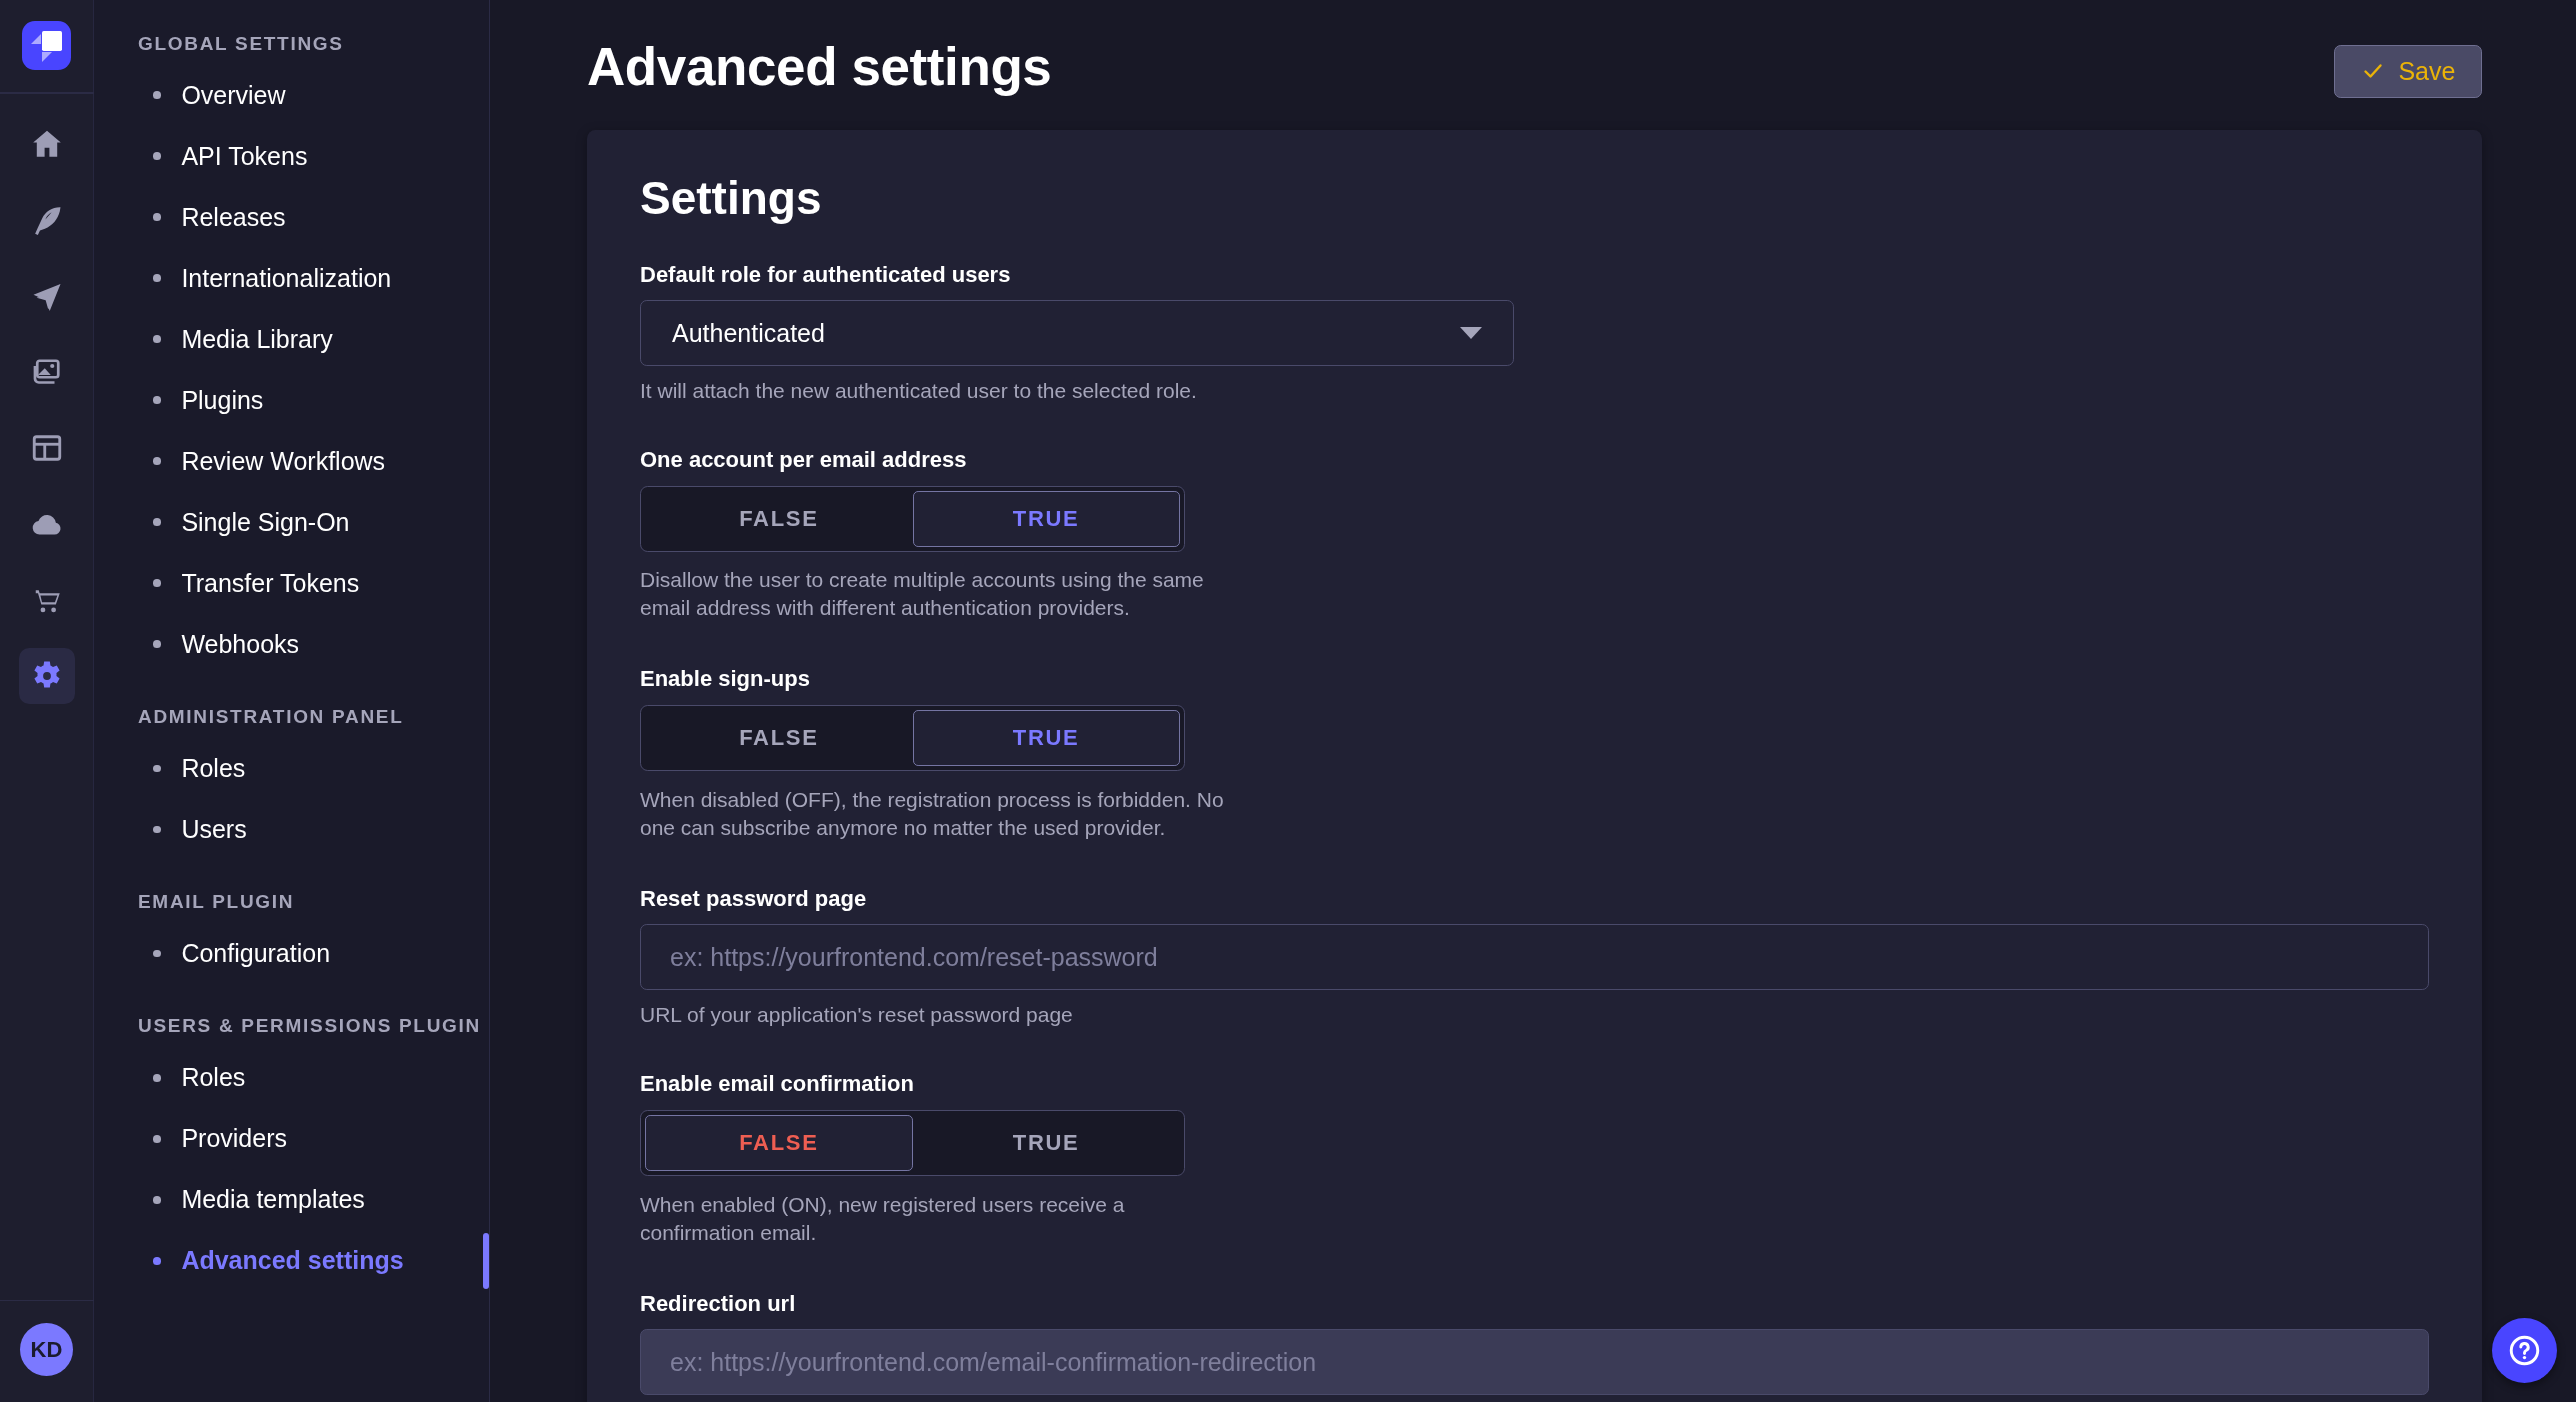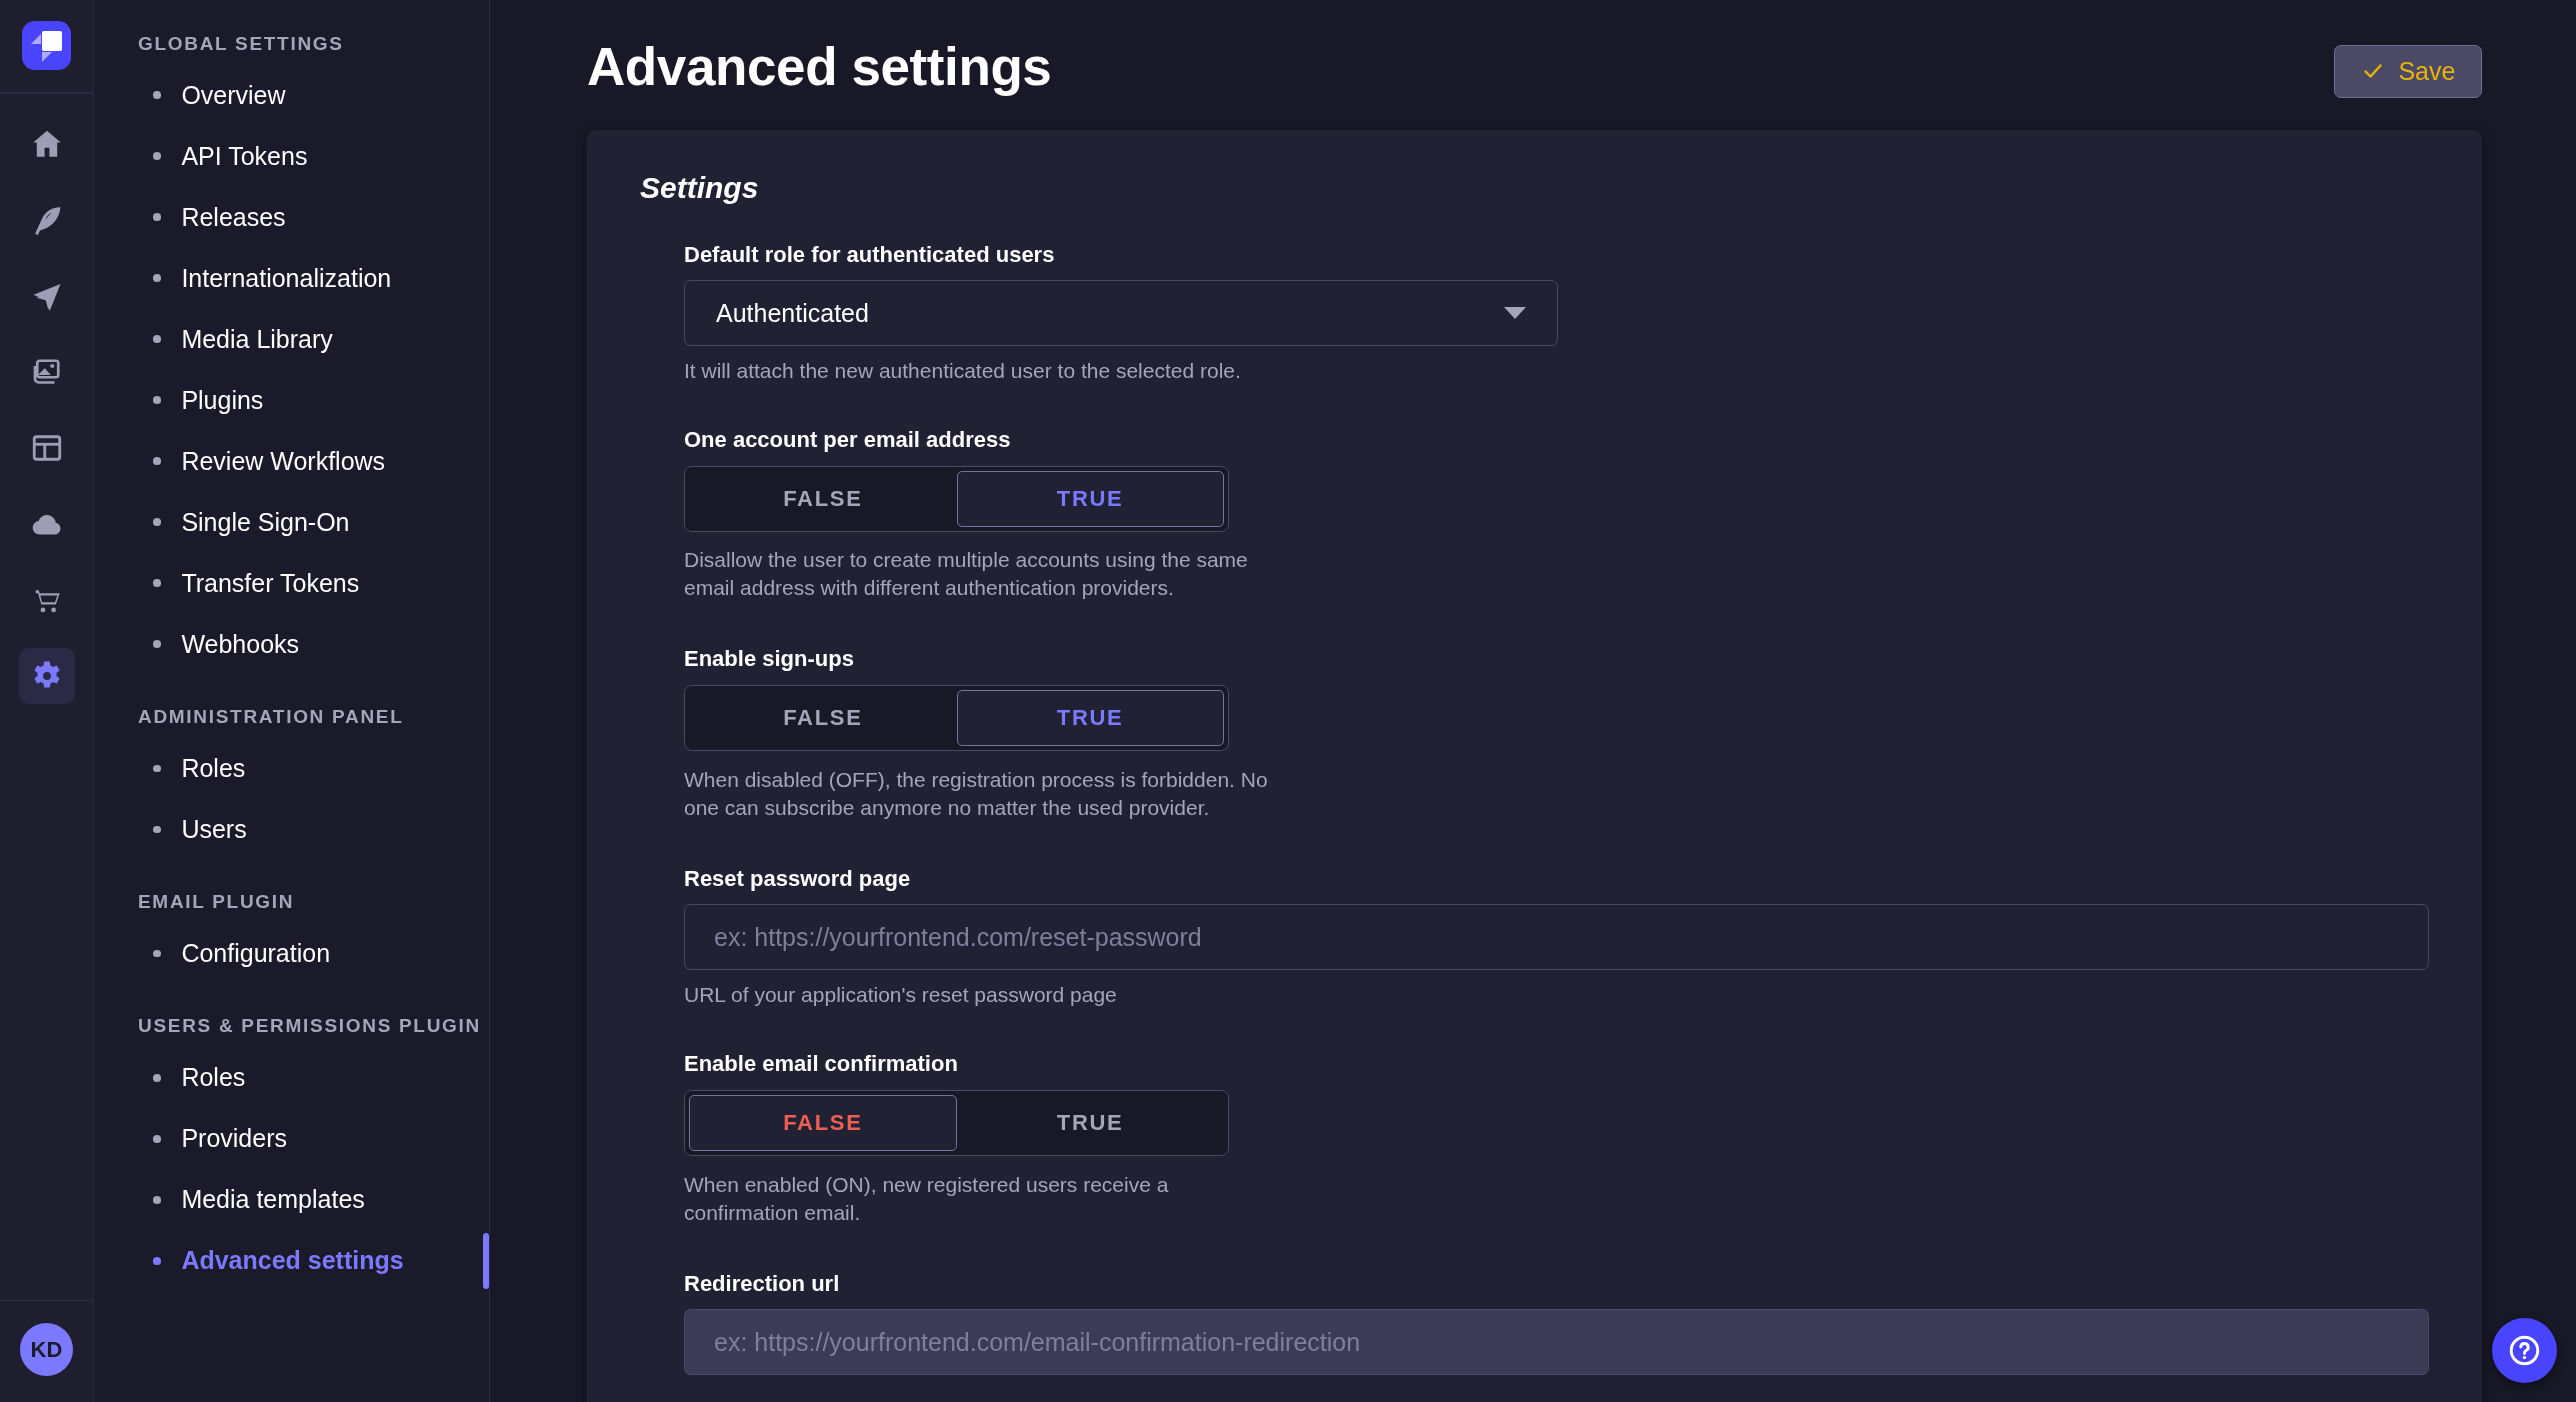--- a/index.html
+++ b/index.html
@@ -78,23 +78,23 @@
     font-size:25px; font-family:inherit;
     display:flex; align-items:center; gap:13.6px; cursor:pointer;
   }
   .save-check { width:24px; height:24px; }
 
   .card {
     margin:32px 94px 0 97px; background:#212134; border-radius:8.5px;
     padding:41px 53px; min-height:1278px;
     box-shadow:0 3.4px 10.2px rgba(3,3,10,.35);
   }
-  .card-heading { font-size:30px; font-weight:600; color:#fff; margin:0 0 37px;font-style:italic; }
-
-  .field { margin-bottom:44px;margin-left:44px; }
+  .card-heading { font-size:46px; font-weight:600; color:#fff; margin:0 0 37px; }
+
+  .field { margin-bottom:44px; }
   .field-label { display:block; font-size:22px; font-weight:700; color:#fff; margin-bottom:12.8px; }
   .hint { font-size:21px; color:#a5a5ba; margin-top:12.8px; }
   .desc { font-size:21px; color:#a5a5ba; margin-top:14.5px; max-width:588px; line-height:28px; }
 
   .select {
     width:874px; height:66px; border:1.7px solid #4a4a6a; border-radius:6.8px;
     background:transparent; display:flex; align-items:center; justify-content:space-between;
     padding:12px 31px; cursor:pointer;
   }
   .select-value { font-size:25px; color:#fff; }

